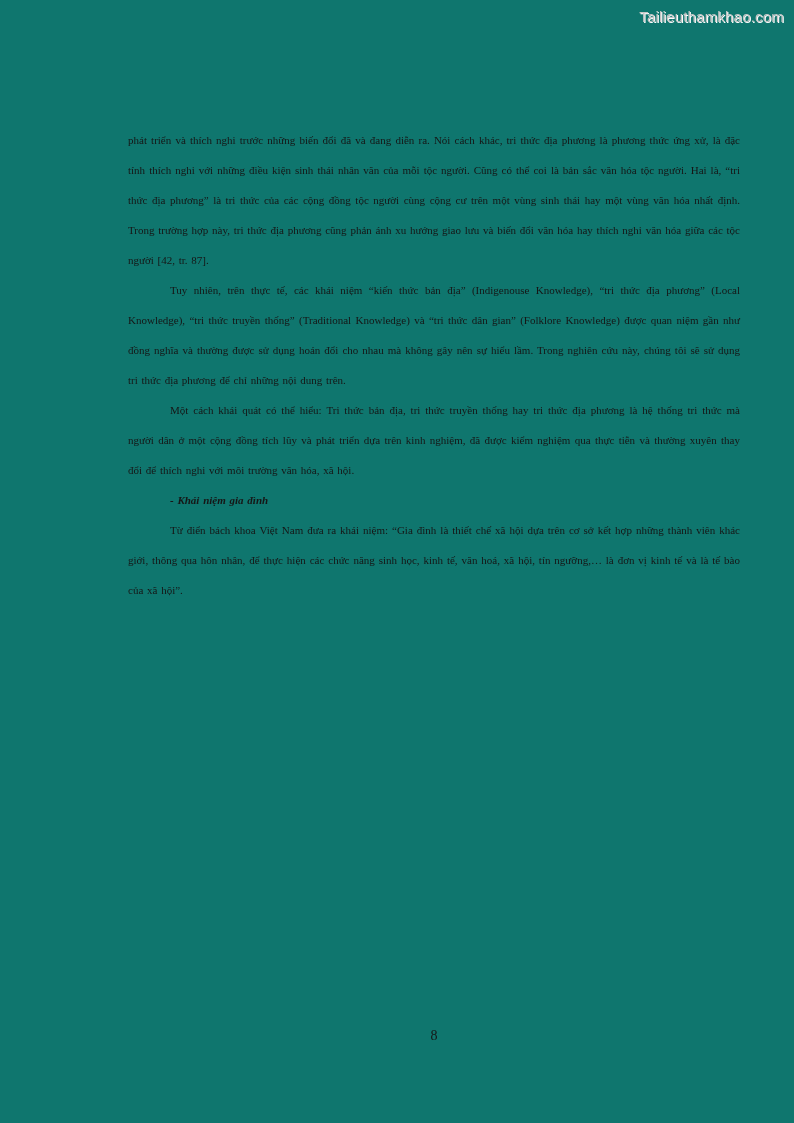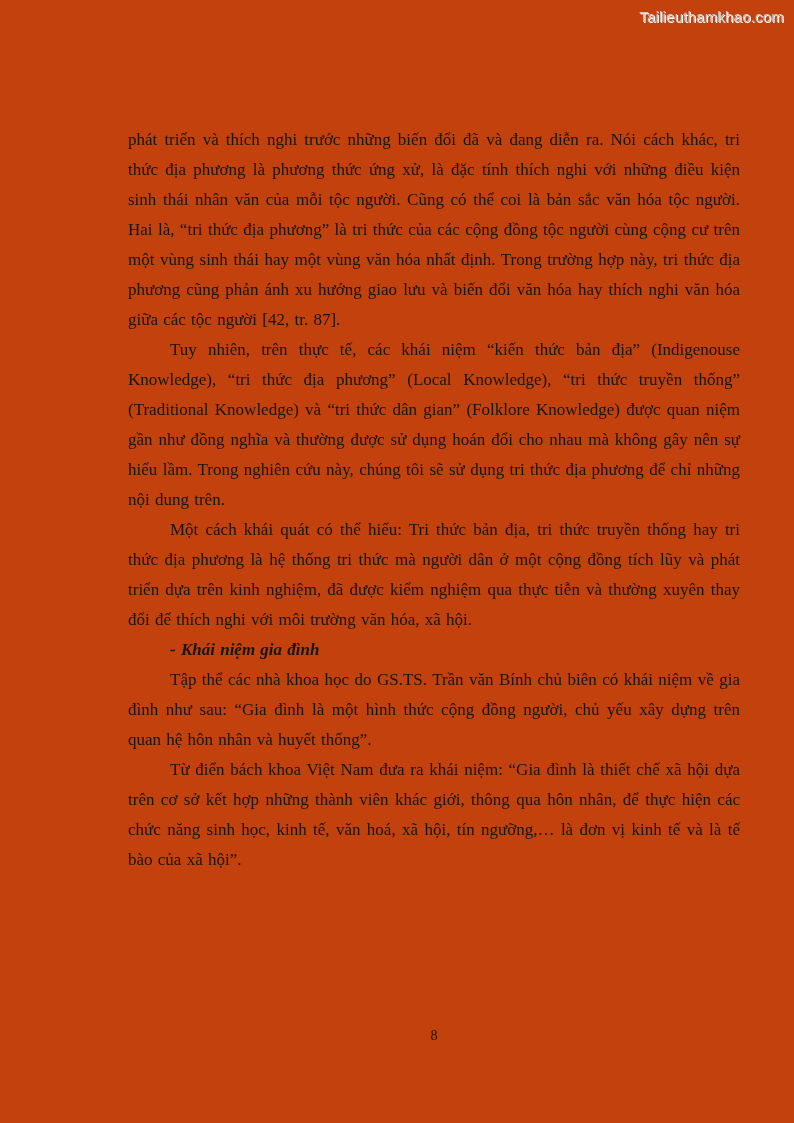--- a/index.html
+++ b/index.html
@@ -1,20 +1,20 @@
 <!DOCTYPE html>
 <html><head>
 <meta charset="utf-8">
 <style>
   html, body { margin: 0; padding: 0; background: #ffffff; }
   .page {
     position: relative;
     width: 794px;
     height: 1123px;
-    background: #c2410c;
+    background: #0f766e;
     overflow: hidden;
     font-family: "Liberation Serif", serif;
     color: #161616;
   }
   .watermark {
     position: absolute;
     top: 8px;
     right: 10px;
     font-family: "Liberation Sans", sans-serif;
     font-size: 15px;
@@ -24,21 +24,21 @@
     user-select: none;
   }
   .content {
     position: absolute;
     left: 128px;
     top: 125px;
     width: 612px;
   }
   .content p {
     margin: 0;
-    font-size: 17px;
+    font-size: 11px;
     line-height: 30px;
     text-align: justify;
     text-indent: 42px;
     word-spacing: 1px;
   }
   .content p.no-indent { text-indent: 0; }
   .content p.section-heading {
     font-weight: bold;
     font-style: italic;
     text-align: left;
@@ -65,21 +65,20 @@
 
     <p class="no-indent">phát triển và thích nghi trước những biến đổi đã và đang diễn ra. Nói cách khác, tri thức địa phương là phương thức ứng xử, là đặc tính thích nghi với những điều kiện sinh thái nhân văn của mỗi tộc người. Cũng có thể coi là bản sắc văn hóa tộc người. Hai là, “tri thức địa phương” là tri thức của các cộng đồng tộc người cùng cộng cư trên một vùng sinh thái hay một vùng văn hóa nhất định. Trong trường hợp này, tri thức địa phương cũng phản ánh xu hướng giao lưu và biến đổi văn hóa hay thích nghi văn hóa giữa các tộc người [42, tr. 87].</p>
 
     <p>Tuy nhiên, trên thực tế, các khái niệm “kiến thức bản địa” (Indigenouse Knowledge), “tri thức địa phương” (Local Knowledge), “tri thức truyền thống” (Traditional Knowledge) và “tri thức dân gian” (Folklore Knowledge) được quan niệm gần như đồng nghĩa và thường được sử dụng hoán đổi cho nhau mà không gây nên sự hiểu lầm. Trong nghiên cứu này, chúng tôi sẽ sử dụng tri thức địa phương để chỉ những nội dung trên.</p>
 
     <p>Một cách khái quát có thể hiểu: Tri thức bản địa, tri thức truyền thống hay tri thức địa phương là hệ thống tri thức mà người dân ở một cộng đồng tích lũy và phát triển dựa trên kinh nghiệm, đã được kiểm nghiệm qua thực tiễn và thường xuyên thay đổi để thích nghi với môi trường văn hóa, xã hội.</p>
 
     <p class="section-heading">- Khái niệm gia đình</p>
 
 
-    <p>Tập thể các nhà khoa học do GS.TS. Trần văn Bính chủ biên có khái niệm về gia đình như sau: “Gia đình là một hình thức cộng đồng người, chủ yếu xây dựng trên quan hệ hôn nhân và huyết thống”.</p>
 
 
     <p>Từ điển bách khoa Việt Nam đưa ra khái niệm: “Gia đình là thiết chế xã hội dựa trên cơ sở kết hợp những thành viên khác giới, thông qua hôn nhân, để thực hiện các chức năng sinh học, kinh tế, văn hoá, xã hội, tín ngưỡng,… là đơn vị kinh tế và là tế bào của xã hội”.</p>
 
   </div>
 
   <div class="page-number">8</div>
 
 </div>
 

